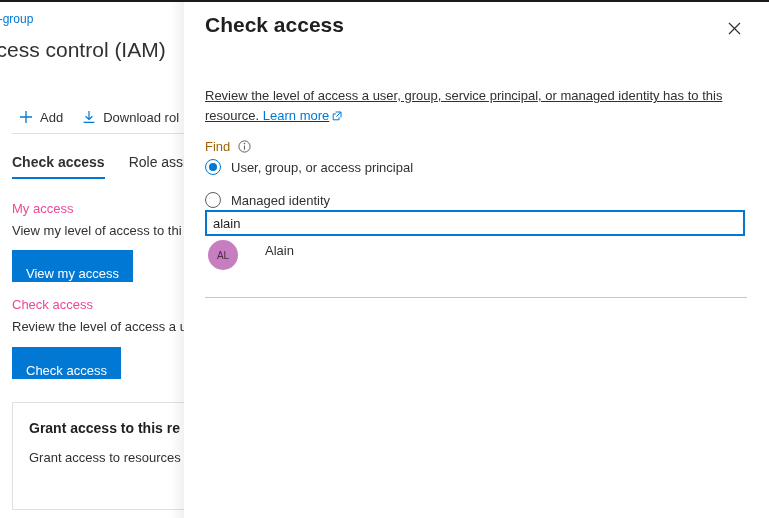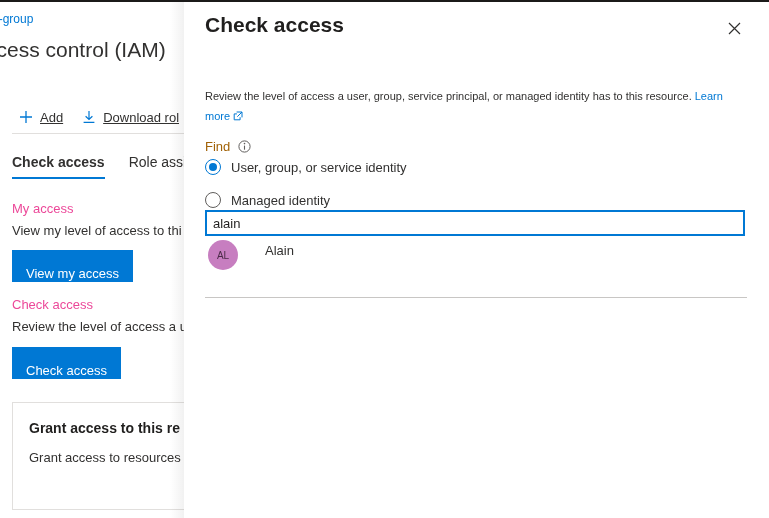--- a/index.html
+++ b/index.html
@@ -52,21 +52,20 @@
     color: #323130;
     white-space: nowrap;
   }
   .toolbar {
     position: absolute;
     left: 0; top: 98px;
     height: 34px;
     width: 196px;
     display: flex;
     align-items: center;
-    text-decoration: underline;
   }
   .tb-item {
     display: flex;
     align-items: center;
     gap: 7px;
     font-size: 13px;
     color: #323130;
     white-space: nowrap;
     cursor: pointer;
     margin-left: 18px;
@@ -195,23 +194,24 @@
     justify-content: center;
     background: transparent;
     border: none;
     cursor: pointer;
     color: #323130;
   }
   #panel-desc {
     position: absolute;
     left: 21px; top: 84px;
     width: 545px;
-    font-size: 11px;
+    font-size: 13px;
     line-height: 20px;
     color: #323130;
+    text-decoration: underline;
   }
   .link {
     color: #0078d4;
     text-decoration: none;
     cursor: pointer;
   }
   .ext-icon {
     display: inline-block;
     vertical-align: -1px;
     margin-left: 3px;
@@ -399,21 +399,21 @@
           <circle cx="6.5" cy="3.6" r="0.8" fill="#605e5c"></circle>
           <path d="M6.5 5.6v4.1" stroke="#605e5c" stroke-width="1.1" fill="none"></path>
         </svg>
       </span>
     </div>
 
     <div class="radio-row" id="radio-user">
       <span class="radio-outer checked">
         <span class="radio-dot"></span>
       </span>
-      <span class="radio-label">User, group, or service identity</span>
+      <span class="radio-label">User, group, or access principal</span>
     </div>
 
     <div class="radio-row" id="radio-mi">
       <span class="radio-outer"></span>
       <span class="radio-label">Managed identity</span>
     </div>
 
     <input id="search-input" type="text" value="alain" style="">
 
     <div id="result-row">

